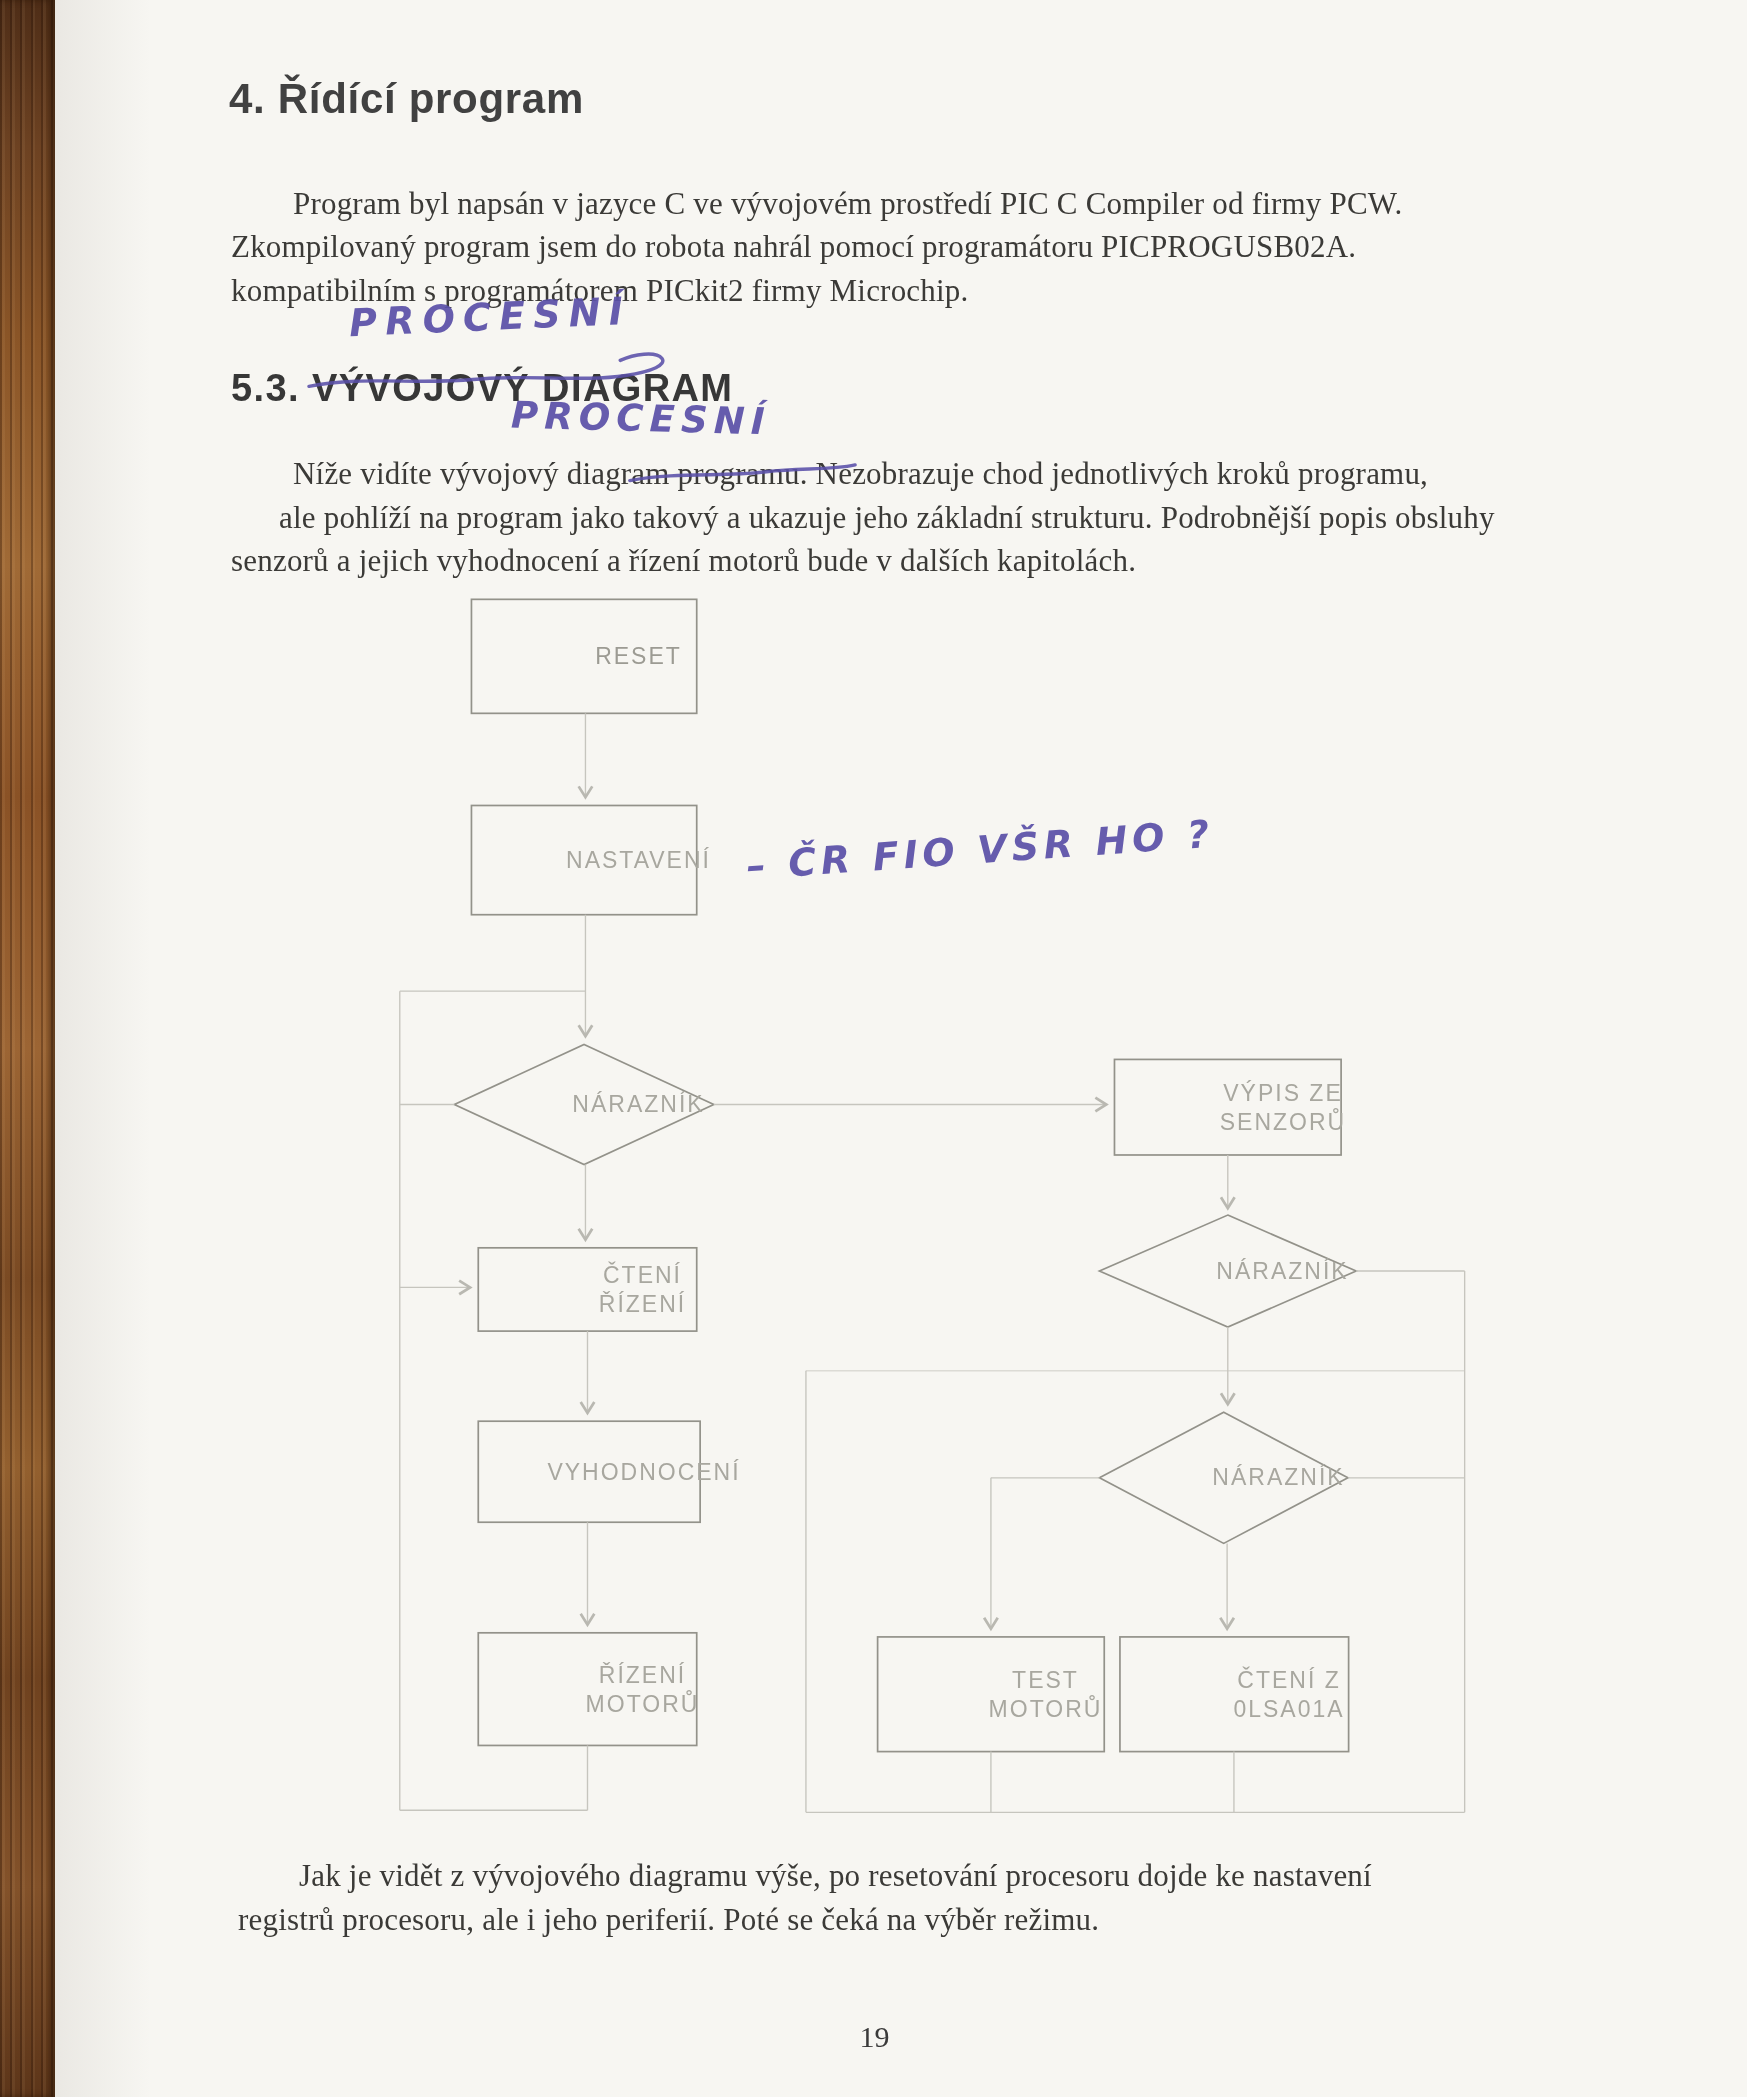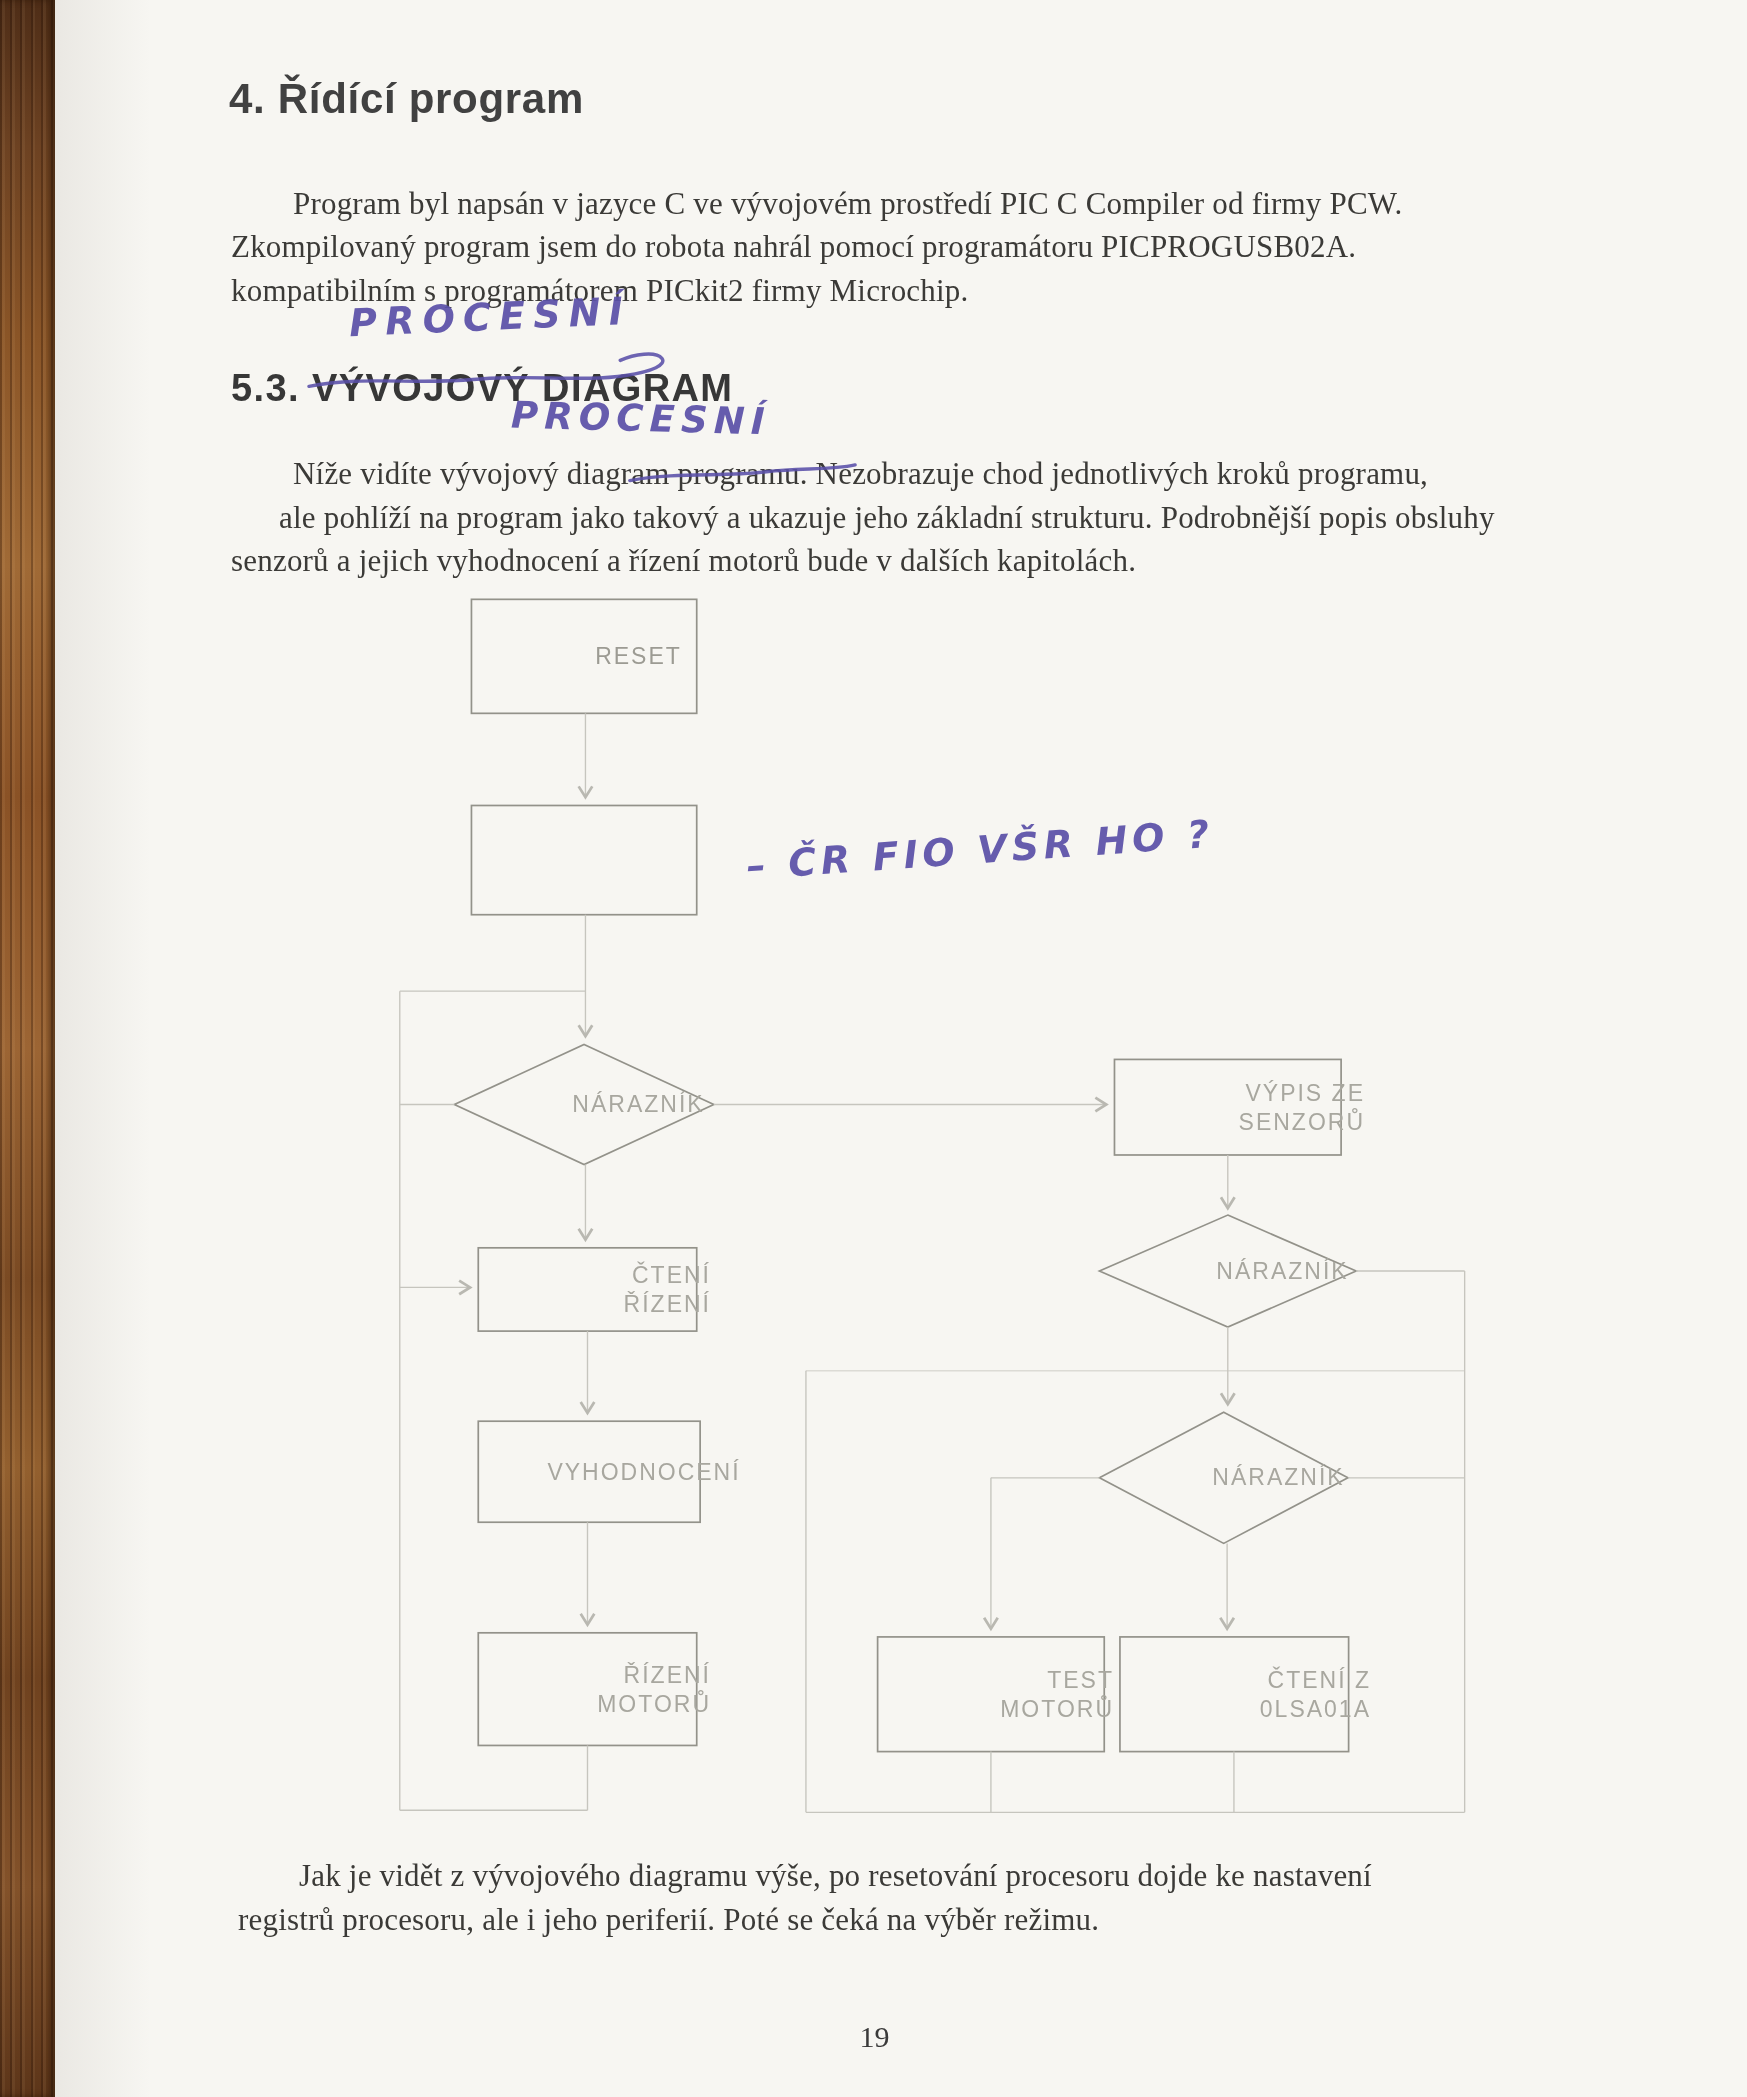--- a/index.html
+++ b/index.html
@@ -38,21 +38,21 @@
     position:absolute;z-index:4;color:#5a50a8;
     font-family:"DejaVu Sans", sans-serif;font-style:italic;font-weight:bold;
     white-space:nowrap;
   }
   .hw1{left:294px;top:295px;font-size:38px;letter-spacing:8.2px;transform:rotate(-2.5deg);opacity:.92;}
   .hw2{left:456px;top:397px;font-size:37px;letter-spacing:6.1px;transform:rotate(1.5deg);opacity:.92;}
   .hwnote{left:691px;top:828px;font-size:38px;letter-spacing:4.8px;transform:rotate(-4deg);opacity:.92;}
   .flow-svg{position:absolute;left:0;top:0;width:1693px;height:2097px;z-index:2;pointer-events:none;}
   .node-label{
     position:absolute;z-index:3;display:flex;align-items:center;justify-content:center;
-    text-align:right;font-family:"Liberation Sans", sans-serif;
+    text-align:center;font-family:"Liberation Sans", sans-serif;
     font-size:23px;letter-spacing:2px;line-height:1.25;color:#a8a79f;
   }
   .page-number{
     position:absolute;left:751px;top:2020px;width:137px;text-align:center;z-index:1;
     font-size:30px;color:#3a3a3a;
   }
 </style>
 </head>
 <body>
 
@@ -125,20 +125,21 @@
         <path d="M1180,2655 H2145"></path>
         <path d="M1180,2008 H2145" stroke-opacity="0.55"></path>
       </g>
       <g stroke="#5a50a8" stroke-width="5" fill="none" stroke-linecap="round" stroke-opacity="0.88">
         <path d="M452,566 C530,550 612,564 692,556 C772,548 852,560 916,550 C956,544 976,534 969,525 C960,514 928,519 908,528"></path>
         <path d="M922,704 C992,691 1062,699 1122,691 C1172,685 1216,689 1252,681"></path>
       </g>
     </svg>
 
     <div class="node-label" style="left:471px;top:599px;width:225px;height:114px;color:#9c9b93;">RESET</div>
+    <div class="node-label" style="left:471px;top:806px;width:225px;height:109px;">NASTAVENÍ</div>
     <div class="node-label" style="left:481px;top:1074px;width:205px;height:61px;">NÁRAZNÍK</div>
     <div class="node-label" style="left:519px;top:1248px;width:137px;height:83px;">ČTENÍ ŘÍZENÍ</div>
     <div class="node-label" style="left:478px;top:1422px;width:222px;height:101px;">VYHODNOCENÍ</div>
     <div class="node-label" style="left:519px;top:1633px;width:137px;height:113px;">ŘÍZENÍ MOTORŮ</div>
     <div class="node-label" style="left:1146px;top:1060px;width:164px;height:96px;">VÝPIS ZE SENZORŮ</div>
     <div class="node-label" style="left:1125px;top:1241px;width:205px;height:61px;">NÁRAZNÍK</div>
     <div class="node-label" style="left:1121px;top:1447px;width:205px;height:61px;">NÁRAZNÍK</div>
     <div class="node-label" style="left:922px;top:1637px;width:137px;height:115px;">TEST MOTORŮ</div>
     <div class="node-label" style="left:1152px;top:1637px;width:164px;height:115px;">ČTENÍ Z 0LSA01A</div>
 

